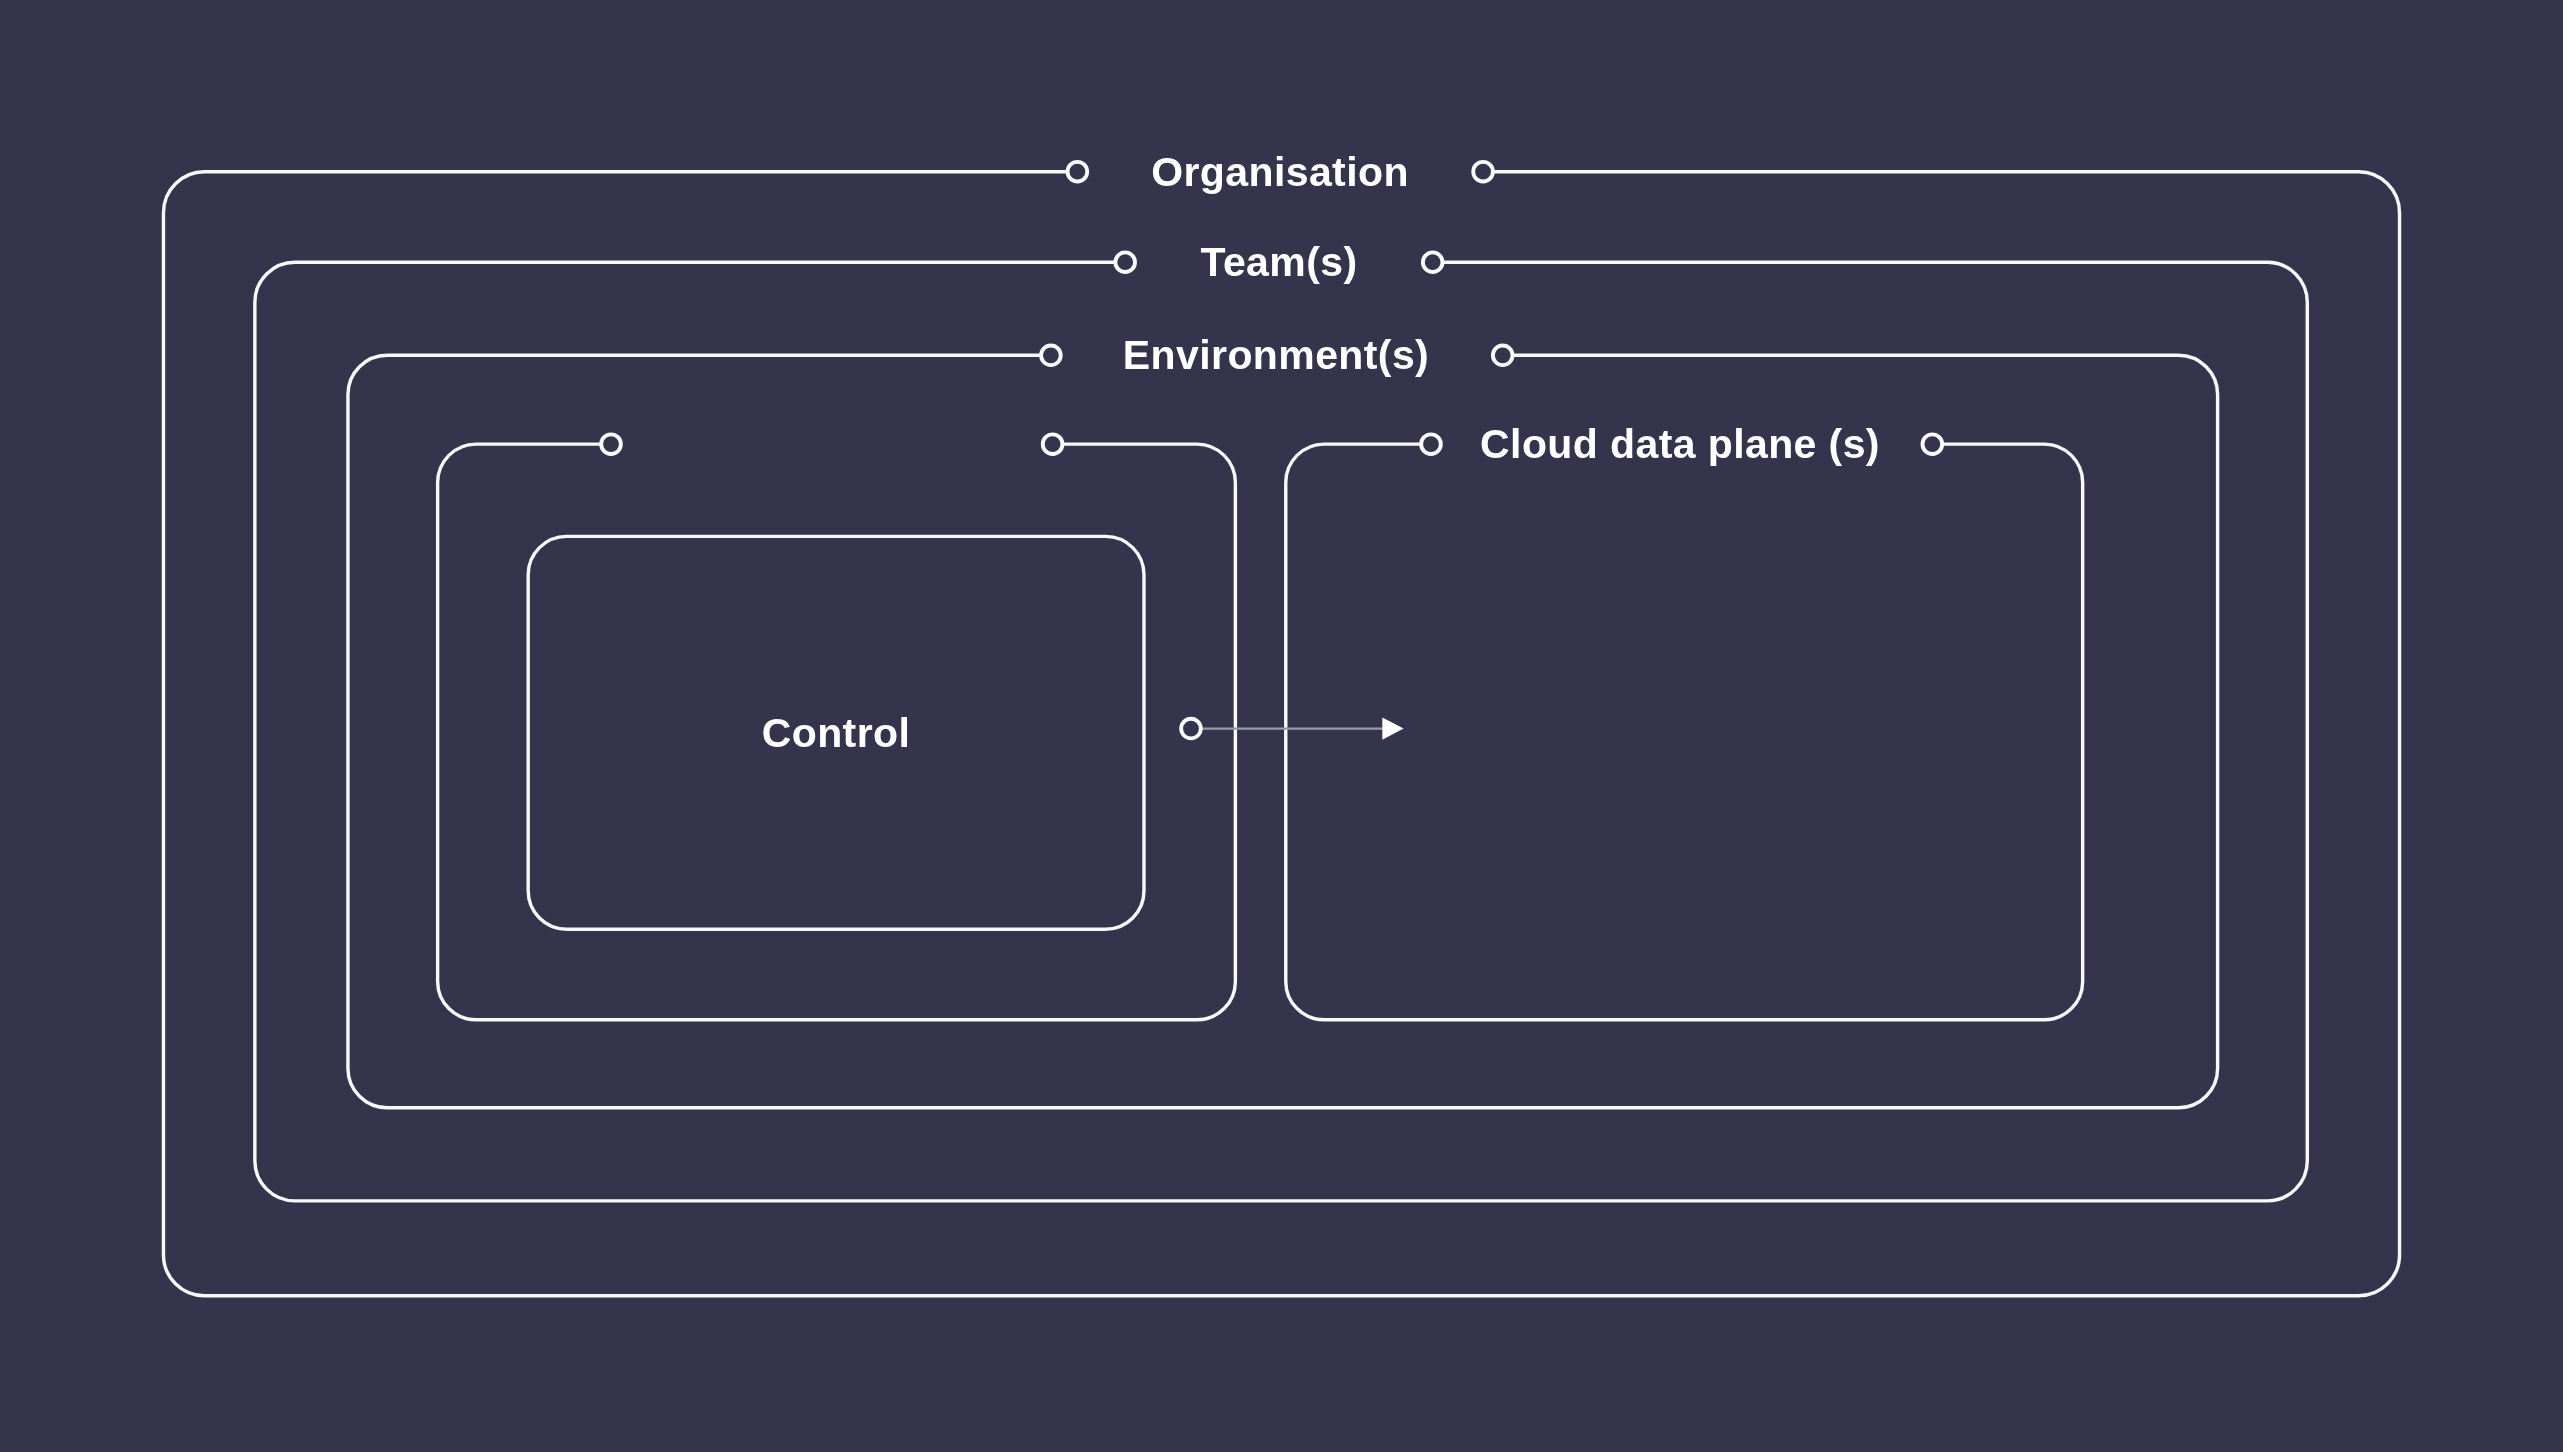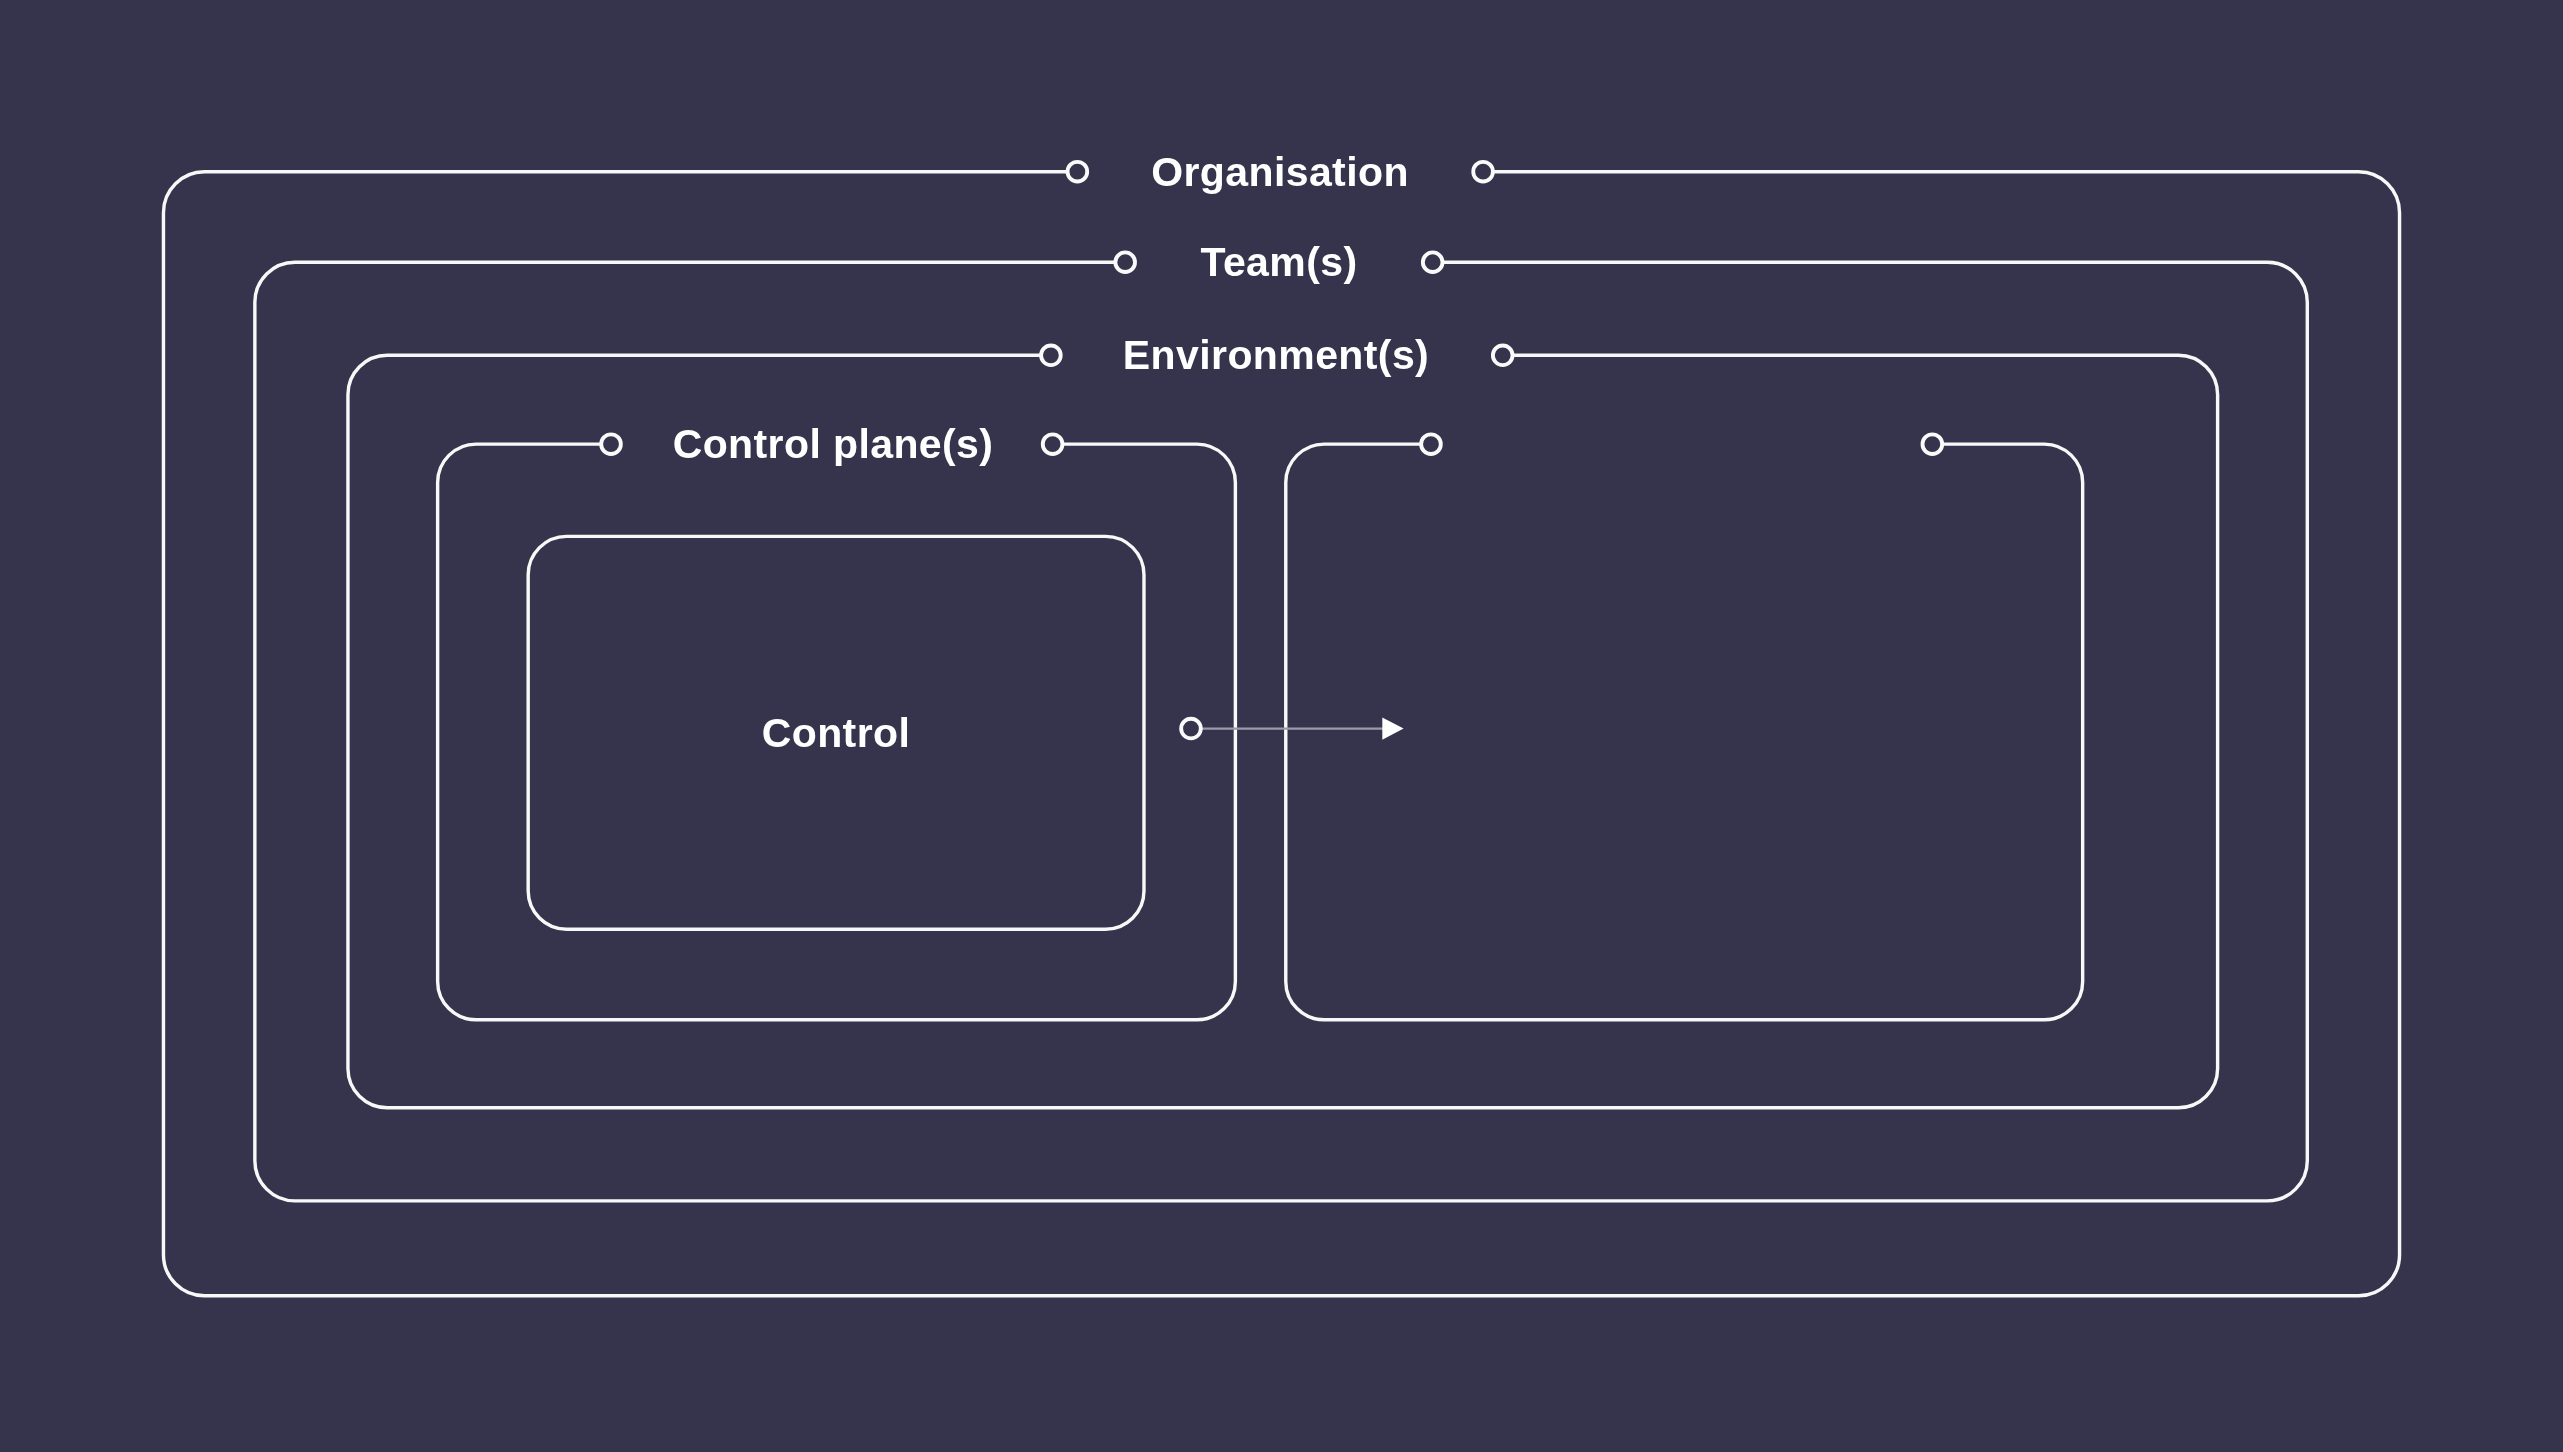--- a/index.html
+++ b/index.html
@@ -88,19 +88,19 @@
       <circle class="connector-dot" cx="1394" cy="853" r="11.5"></circle>
     </g>
   </svg>
 
   <div class="lbl" style="left:1280px; top:172px;">Organisation</div>
 
   <div class="lbl" style="left:1279px; top:262px;text-align:right;">Team(s)</div>
 
   <div class="lbl" style="left:1276px; top:355px;">Environment(s)</div>
 
-  <div class="lbl" style="left:833px; top:444px;">Control plane(s)</div>
 
+  <div class="lbl" style="left:1680px; top:444px;">Cloud data plane (s)</div>
 
   <div class="lbl" style="left:836px; top:733px;">Control</div>
 
 </div>
 
 
 </body></html>

